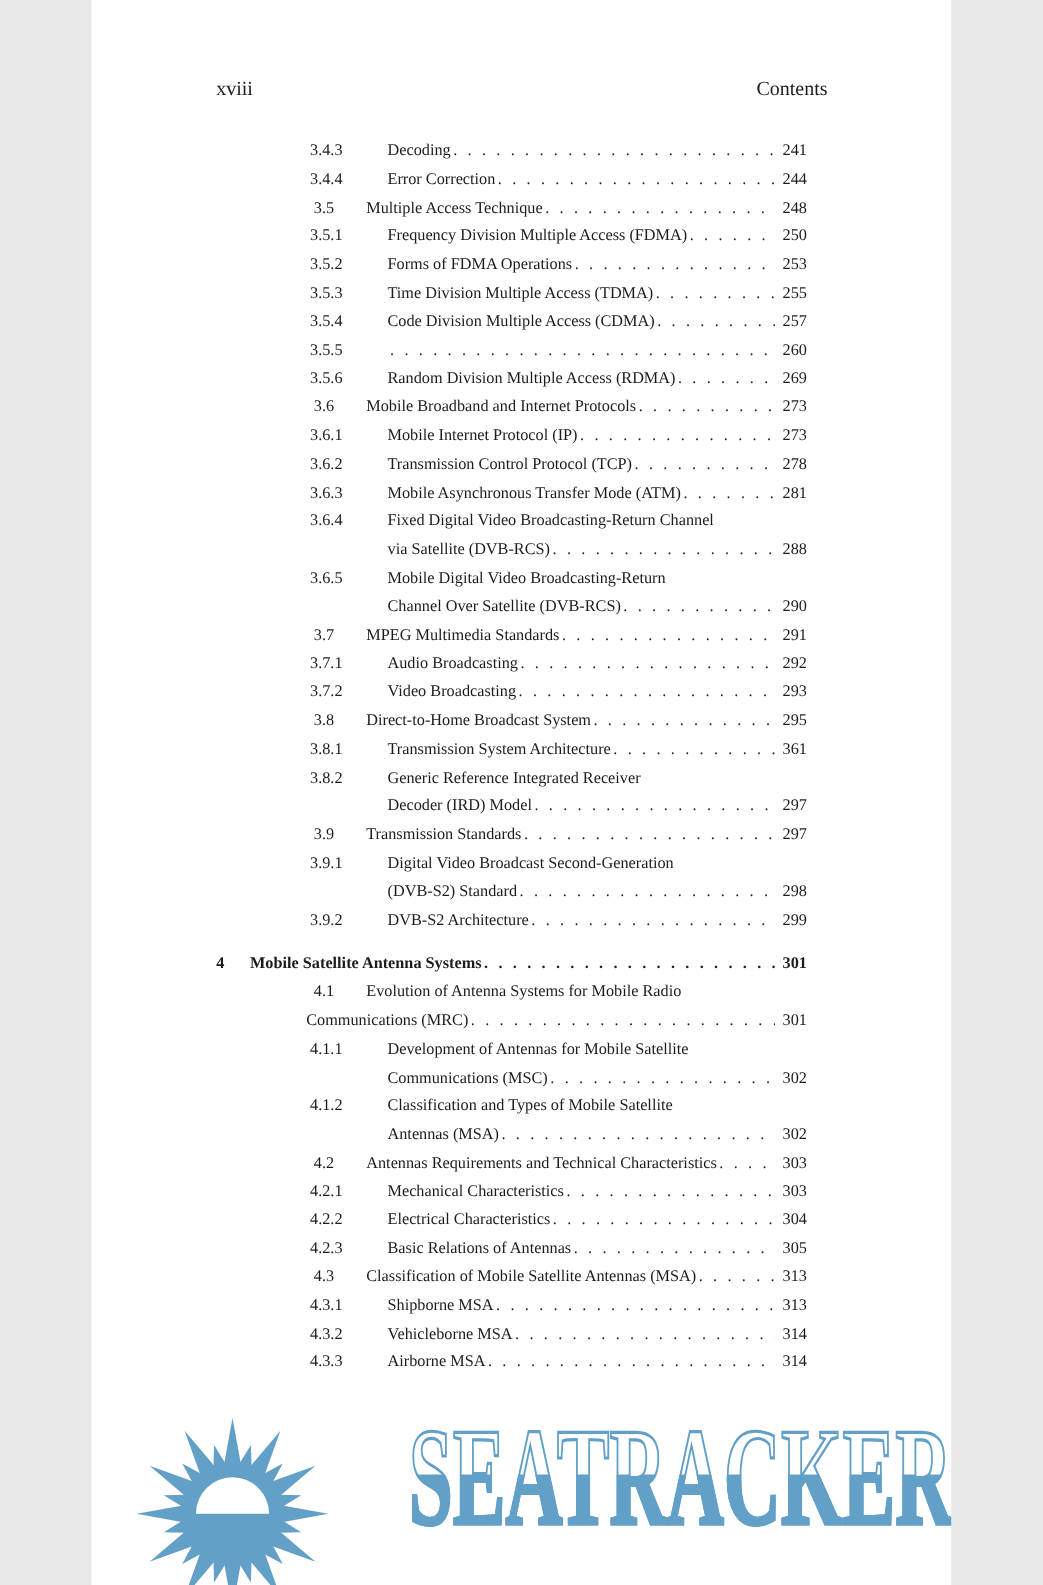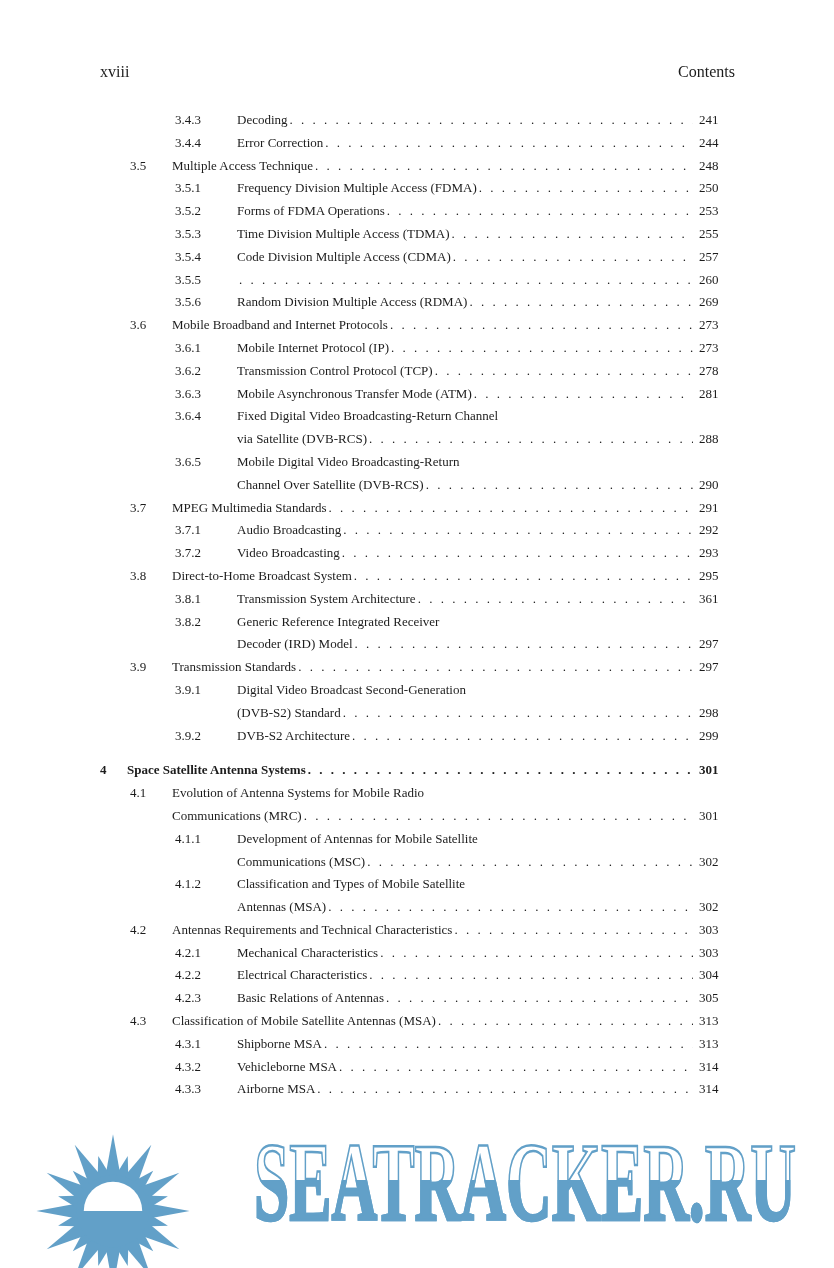--- a/index.html
+++ b/index.html
@@ -1,18 +1,18 @@
 <!DOCTYPE html>
 <html><head>
 <meta charset="utf-8">
 <style>
   html,body { margin:0; padding:0; background:#e8e8e8; }
   .page {
     position:relative;
-    width:834px; height:1268px;
+    width:688px; height:1268px;
     background:#ffffff;
     font-family:"Liberation Serif", serif;
     color:#1c1c1c;
     overflow:hidden;
     margin:0 auto;
   }
   .running-head {
     position:absolute; top:63px; left:100px; right:99px;
     display:flex; justify-content:space-between;
     font-size:16px; line-height:18px;
@@ -22,21 +22,21 @@
     font-size:13px; line-height:22.8px;
   }
   .entry { }
   .entry.gap { margin-top:12px; }
   .entry.bold { font-weight:bold; }
   .line { display:flex; align-items:baseline; white-space:nowrap; }
   .num { flex:0 0 auto; }
   .l1 { padding-left:0; }
   .l1 .num { width:27px; }
   .l2 { padding-left:30px; }
-  .l2 .num { width:42px; }
+  .l2 .num { width:42px;margin-left:48px; }
   .l3 { padding-left:75px; }
   .l3 .num { width:62px; }
   .l2 .line.cont { padding-left:42px; }
   .l3 .line.cont { padding-left:62px; }
   .title { flex:0 0 auto; }
   .leader {
     flex:1 1 auto;
     overflow:hidden;
     margin:0 6px 0 2px;
     letter-spacing:2.5px;
@@ -279,21 +279,21 @@
         <div class="line">
           <span class="num">3.9.2</span>
           <span class="title">DVB-S2 Architecture</span>
           <span class="leader">. . . . . . . . . . . . . . . . . . . . . . . . . . . . . . . . . . . . . . . . . . . . . . . . . . . . . . . . . . . . . . . . . . . . . . . . . . . . . . . . . . . . . . . . . . </span>
           <span class="pageno">299</span>
         </div>
       </div>
       <div class="entry l1 bold gap">
         <div class="line">
           <span class="num">4</span>
-          <span class="title">Space Satellite Antenna Systems</span>
+          <span class="title">Mobile Satellite Antenna Systems</span>
           <span class="leader">. . . . . . . . . . . . . . . . . . . . . . . . . . . . . . . . . . . . . . . . . . . . . . . . . . . . . . . . . . . . . . . . . . . . . . . . . . . . . . . . . . . . . . . . . . </span>
           <span class="pageno">301</span>
         </div>
       </div>
       <div class="entry l2">
         <div class="line">
           <span class="num">4.1</span>
           <span class="title">Evolution of Antenna Systems for Mobile Radio</span>
         </div>
         <div class="line cont">

